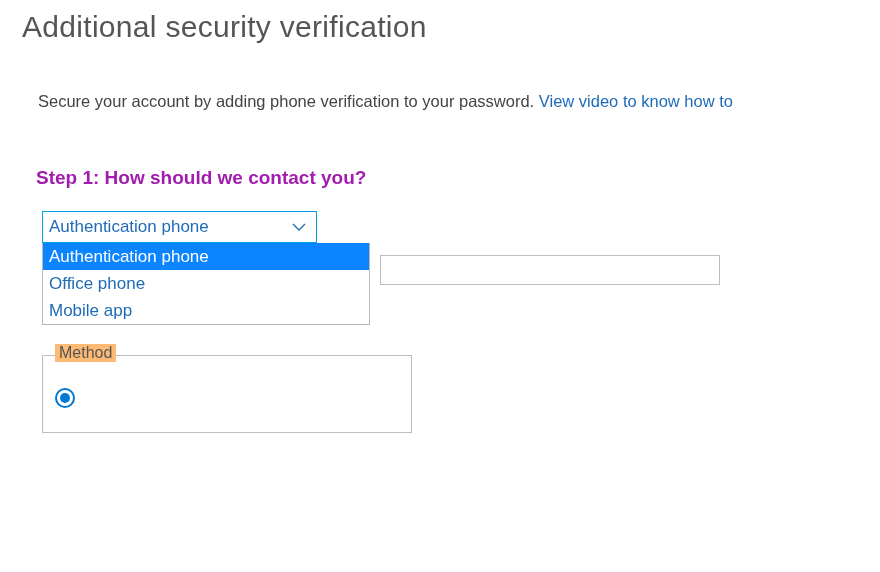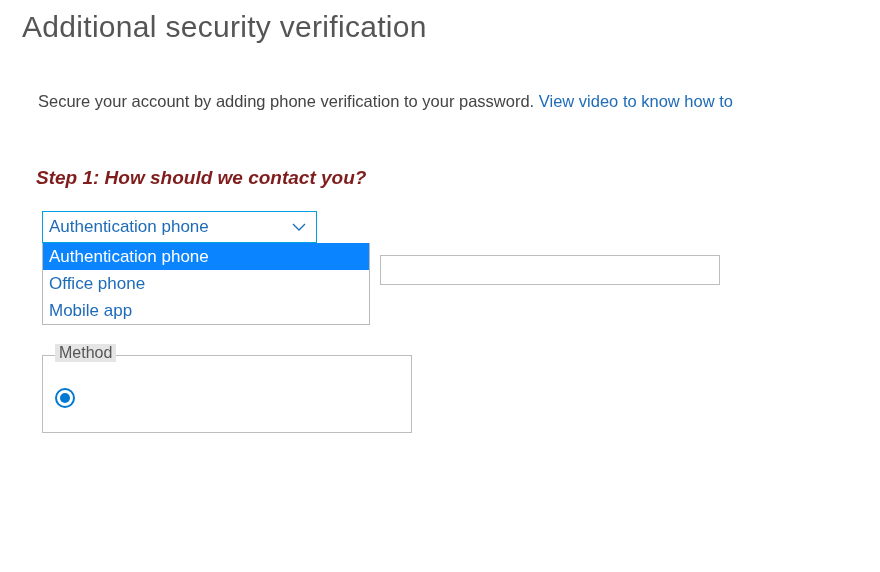--- a/index.html
+++ b/index.html
@@ -30,23 +30,22 @@
       font-weight: 400;
     }
     .intro-link {
       color: #1e6bb8;
       cursor: pointer;
       font-weight: 400;
     }
     .step-heading {
       font-size: 19px;
       font-weight: 700;
-      color: #7f1d1d;
+      color: #a21caf;
       margin: 56px 0 0 36px;
-      font-style: italic;
     }
     .dropdown-area {
       position: relative;
       margin: 22px 0 0 42px;
       width: 275px;
     }
     .dropdown-button {
       width: 100%;
       height: 32px;
       border: 1px solid #00a1e0;
@@ -115,21 +114,21 @@
       margin: 70px 0 0 42px;
       width: 370px;
       border: 1px solid #bdbdbd;
       padding: 18px 12px 10px 12px;
       position: relative;
     }
     .method-legend {
       position: absolute;
       top: -12px;
       left: 12px;
-      background: #e5e5e5;
+      background: #fdba74;
       padding: 0 4px;
       font-size: 16px;
       color: #555;
     }
     .radio-row {
       display: flex;
       align-items: center;
       height: 48px;
     }
     .radio-row input[type="radio"] {

